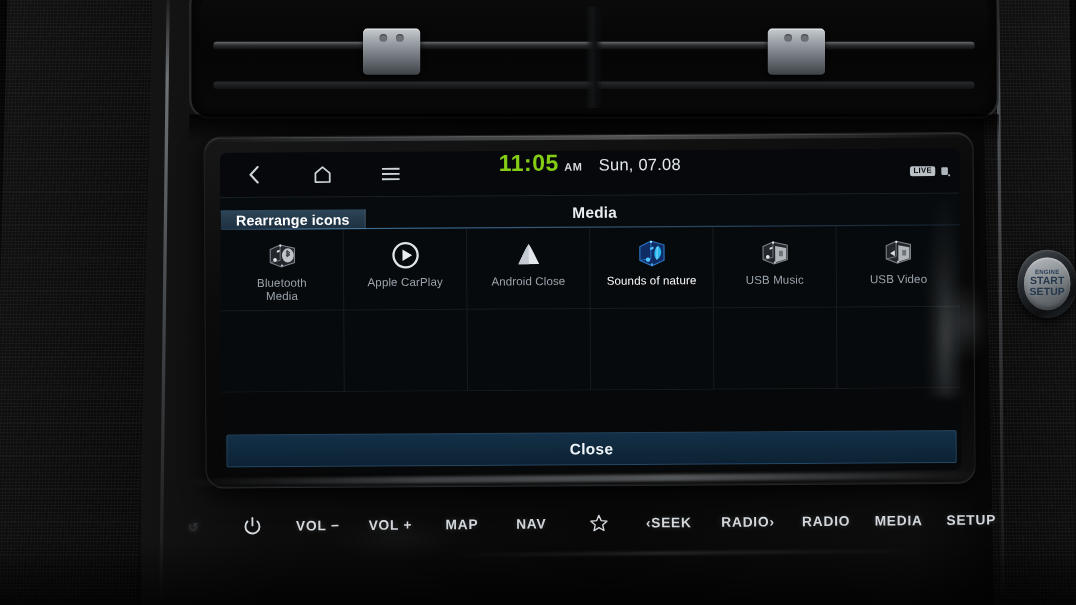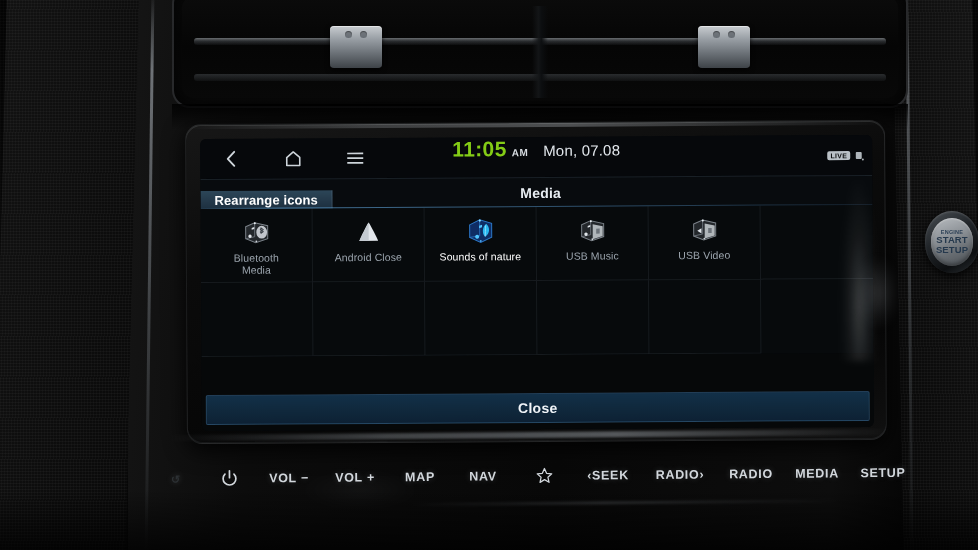--- a/index.html
+++ b/index.html
@@ -273,21 +273,21 @@
     filter: blur(1px);
   }
   .deck-sheen2 {
     position: absolute; left: 260px; top: 56px; width: 430px; height: 3px;
     background: linear-gradient(90deg, rgba(255,255,255,0), rgba(170,178,186,.22) 45%, rgba(255,255,255,0));
     filter: blur(1px);
   }
 
   
   .ess-wrap {
-    position: absolute; left: 925px; top: 211px; width: 54px; height: 62px;
+    position: absolute; left: 925px; top: 227px; width: 54px; height: 62px;
   }
   .ess-ring {
     position: absolute; inset: 0;
     border-radius: 50% / 48%;
     background: linear-gradient(150deg, #4a4f54 0%, #22262a 40%, #0d0f11 75%, #2b3034 100%);
     box-shadow: 0 3px 10px rgba(0,0,0,.9), inset 0 1px 2px rgba(255,255,255,.16);
   }
   .ess-face {
     position: absolute; left: 6px; top: 7px; right: 6px; bottom: 7px;
     border-radius: 50% / 48%;
@@ -367,21 +367,21 @@
               <rect x="1" y="1.5" width="16" height="1.7" fill="#cdd4da"></rect>
               <rect x="1" y="6.2" width="16" height="1.7" fill="#cdd4da"></rect>
               <rect x="1" y="10.9" width="16" height="1.7" fill="#cdd4da"></rect>
             </svg>
           </div>
         </div>
 
         <div class="clock-wrap">
           <span class="clock-time">11:05</span>
           <span class="clock-ampm">AM</span>
-          <span class="clock-date">Mon, 07.08</span>
+          <span class="clock-date">Sun, 07.08</span>
         </div>
 
         <div class="status-right">
           <span class="live-badge">LIVE</span>
           <span class="sig-icon">
             <svg width="9" height="11" viewBox="0 0 9 11">
               <rect x="0.5" y="2" width="6" height="7" rx="1" fill="#aeb5bb"></rect>
               <circle cx="7.6" cy="9.4" r="1" fill="#aeb5bb"></circle>
             </svg>
           </span>
@@ -407,20 +407,29 @@
               <circle cx="13.2" cy="4.6" r="1" fill="#e8edf2"></circle>
               <circle cx="14.6" cy="22.6" r=".9" fill="#cfd5da"></circle>
             </svg>
           </div>
           <div class="cell-label">
             <span>Bluetooth</span><br>
             <span>Media</span>
           </div>
         </div>
 
+        <div class="cell">
+          <div class="cell-icon">
+            <svg width="28" height="28" viewBox="0 0 28 28">
+              <circle cx="14" cy="14" r="11" fill="none" stroke="#dfe4e9" stroke-width="2.1"></circle>
+              <path d="M11.2 8.8 L20 14 L11.2 19.2 Z" fill="#e8edf2"></path>
+            </svg>
+          </div>
+          <div class="cell-label">Apple CarPlay</div>
+        </div>
 
         <div class="cell">
           <div class="cell-icon">
             <svg width="28" height="26" viewBox="0 0 28 26">
               <path d="M14 3.5 C16.4 7 21.5 17.5 23.4 21.8 L4.6 21.8 C6.5 17.5 11.6 7 14 3.5 Z" fill="#e2e7ec"></path>
               <path d="M14 3.5 C14 9 14 16 14 21.8 L4.6 21.8 C6.5 17.5 11.6 7 14 3.5 Z" fill="#c3cad1"></path>
             </svg>
           </div>
           <div class="cell-label">Android Close</div>
         </div>

